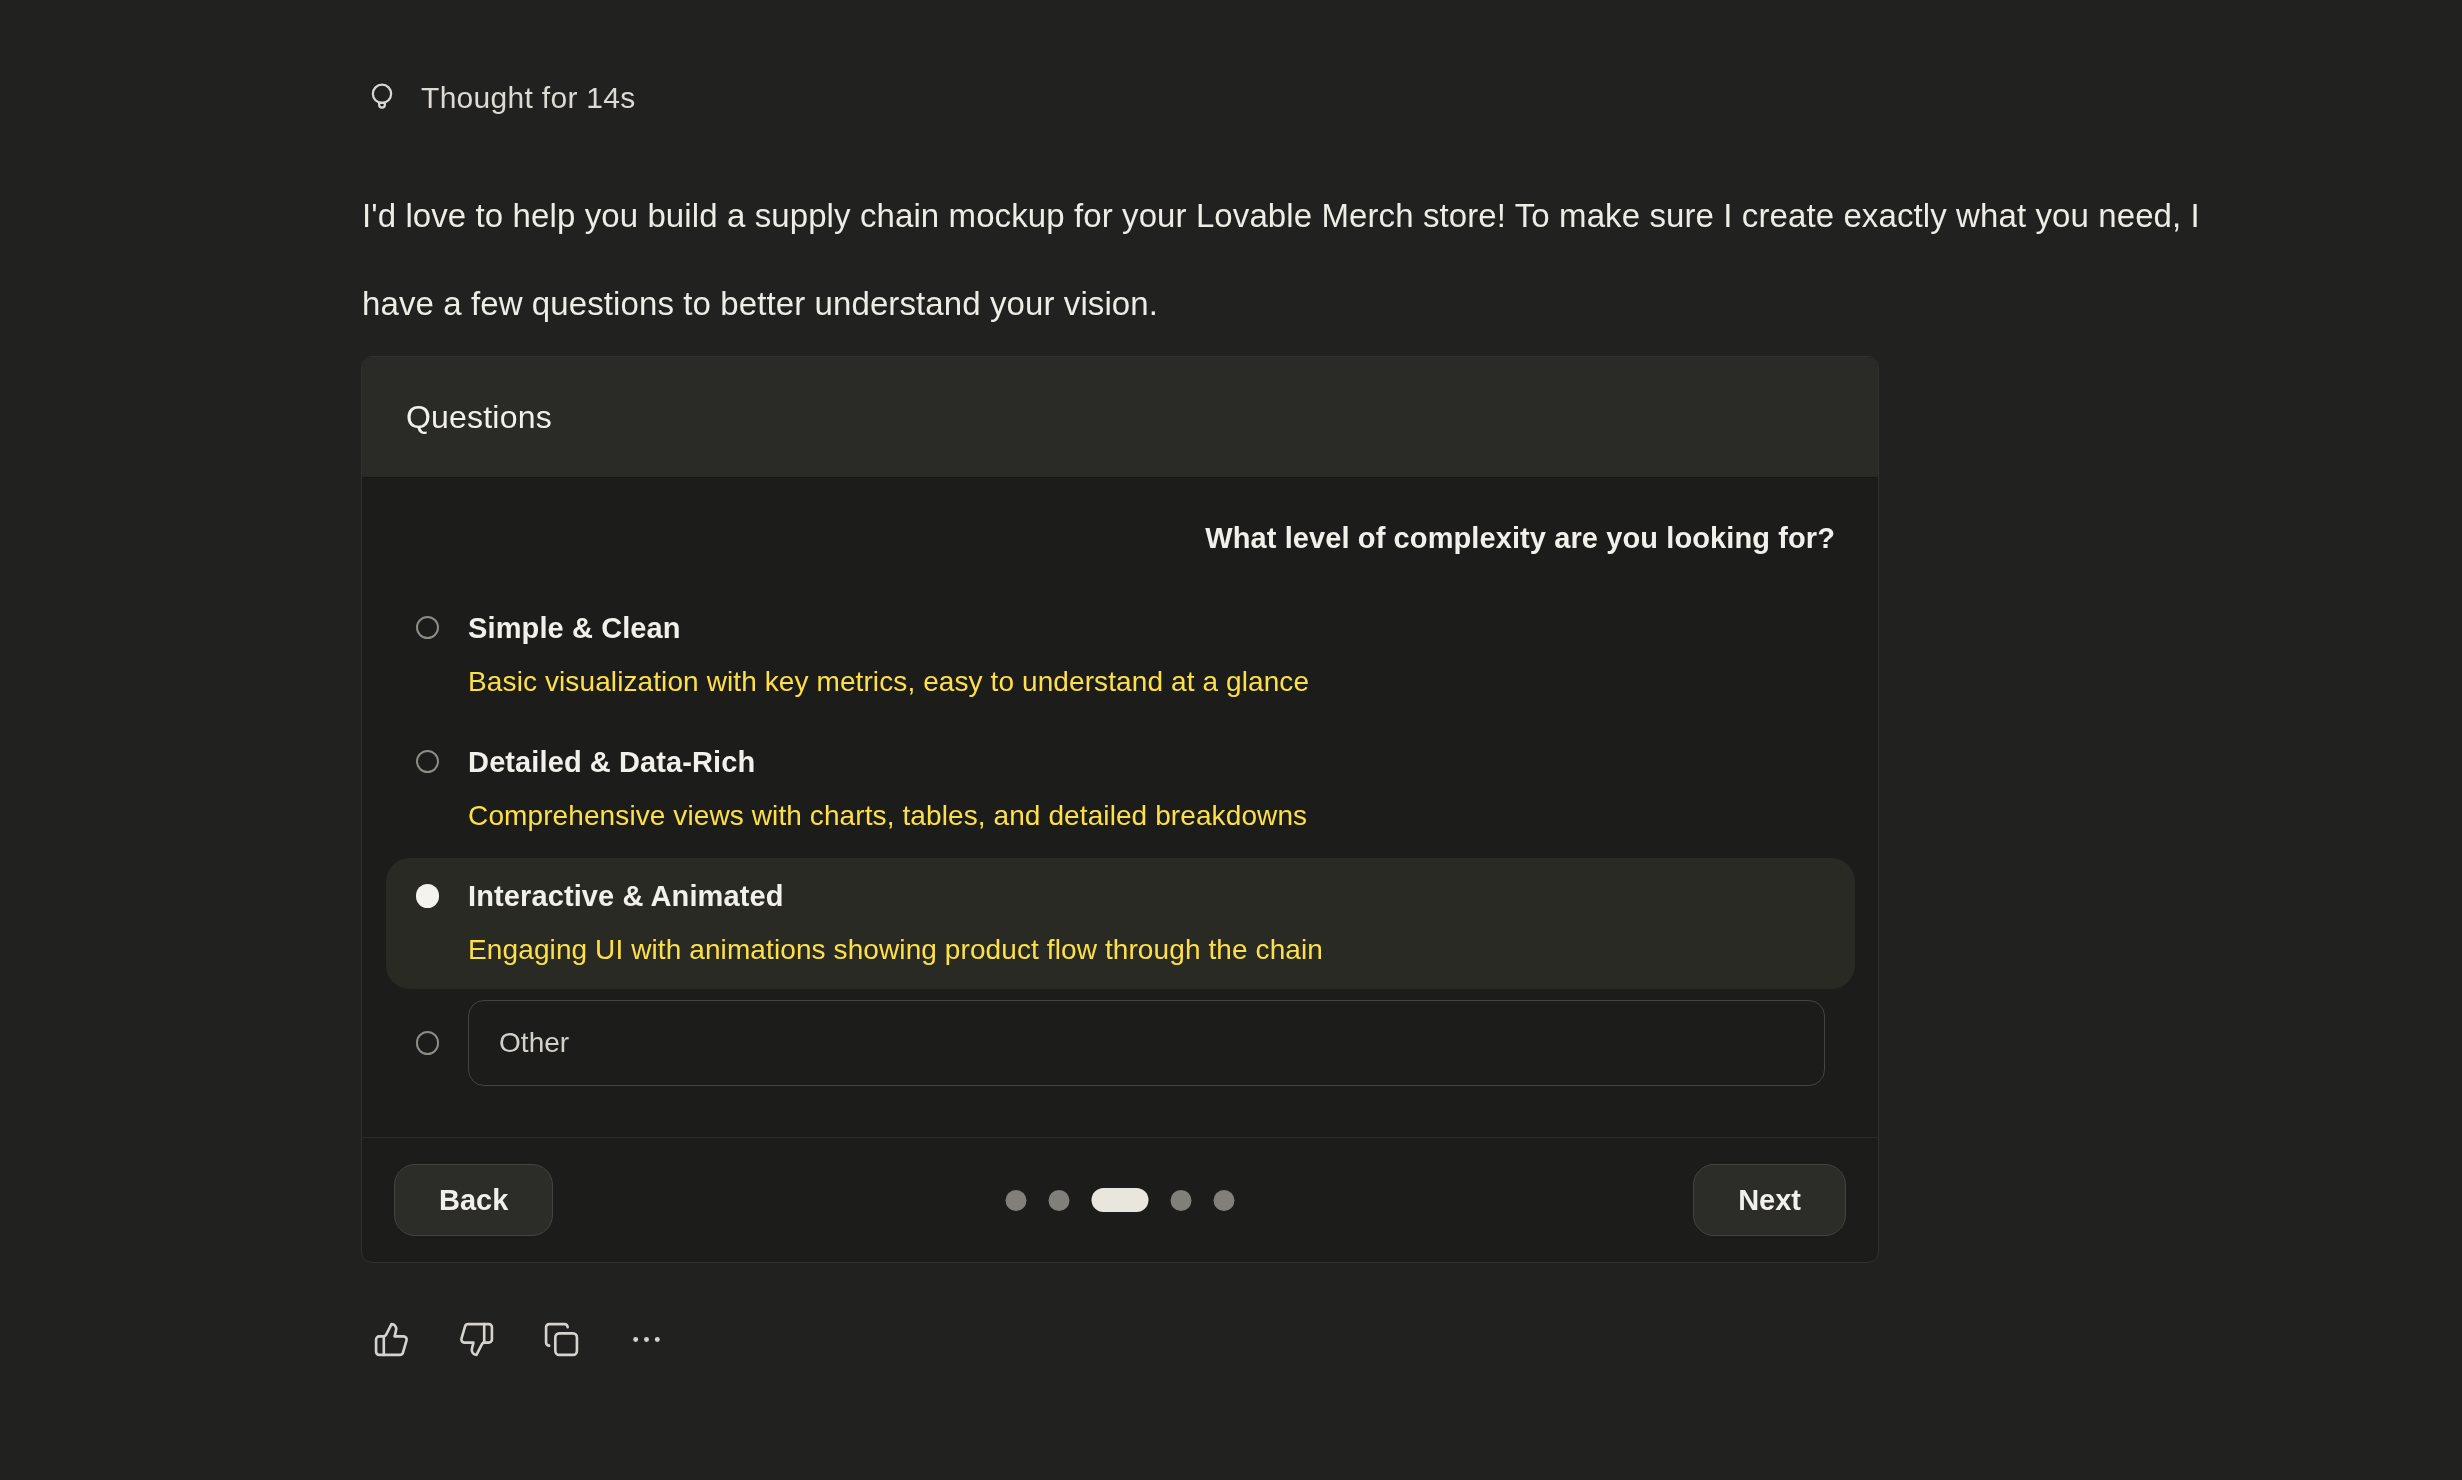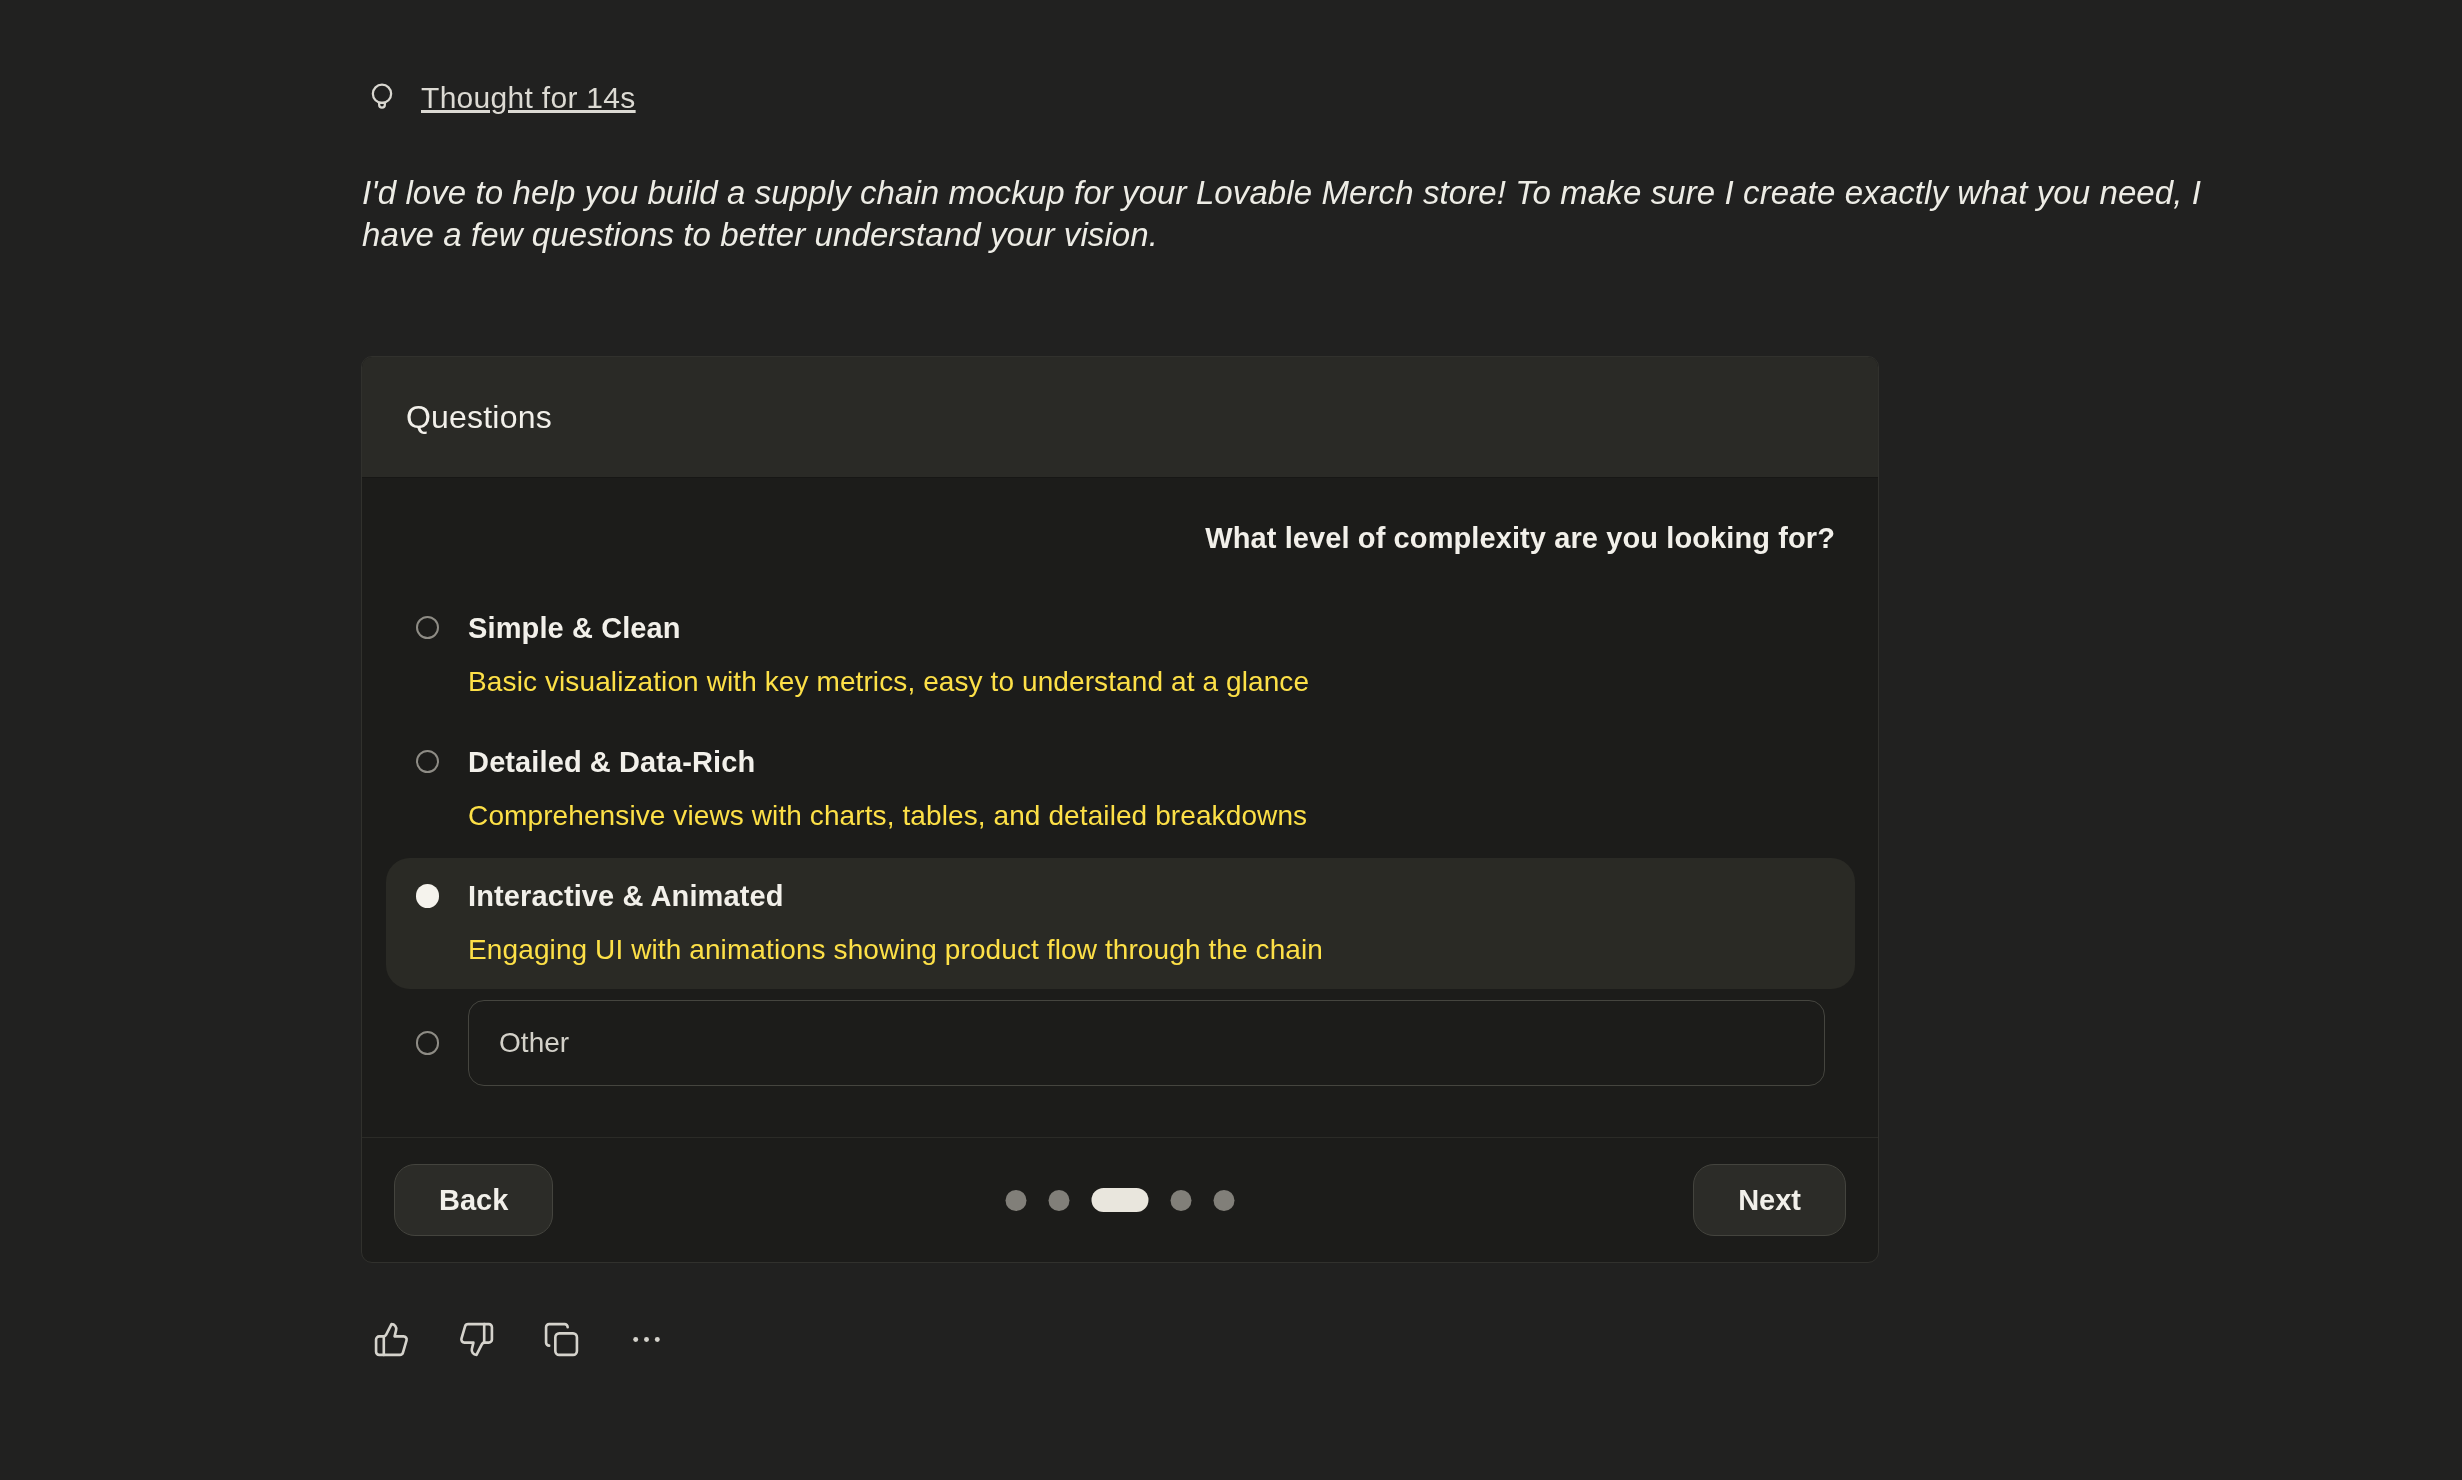--- a/index.html
+++ b/index.html
@@ -12,26 +12,26 @@
   }
   .stage{position:relative;width:2462px;height:1480px;}
 
   
   .thought-row{
     position:absolute;left:364px;top:80px;
     display:flex;align-items:center;gap:21px;
     color:#d9d7d0;cursor:pointer;
   }
   .thought-row svg{width:36px;height:36px;flex:none;}
-  .thought-label{font-size:30px;color:#dcdad3;letter-spacing:0.3px;text-decoration:underline;}
+  .thought-label{font-size:30px;color:#dcdad3;letter-spacing:0.3px;}
 
   
   .message{
     position:absolute;left:362px;top:172px;width:1866px;
-    font-size:33px;line-height:42px;color:#edece5;letter-spacing:0.1px;font-style:italic;
+    font-size:33px;line-height:88px;color:#edece5;letter-spacing:0.1px;
   }
 
   
   .card{
     position:absolute;left:361px;top:356px;width:1518px;height:907px;
     background:#1c1c1a;border:1.1px solid #31312d;border-radius:11px;
     box-sizing:border-box;overflow:hidden;
   }
   .card-header{
     height:121px;background:#2a2a26;display:flex;align-items:center;

